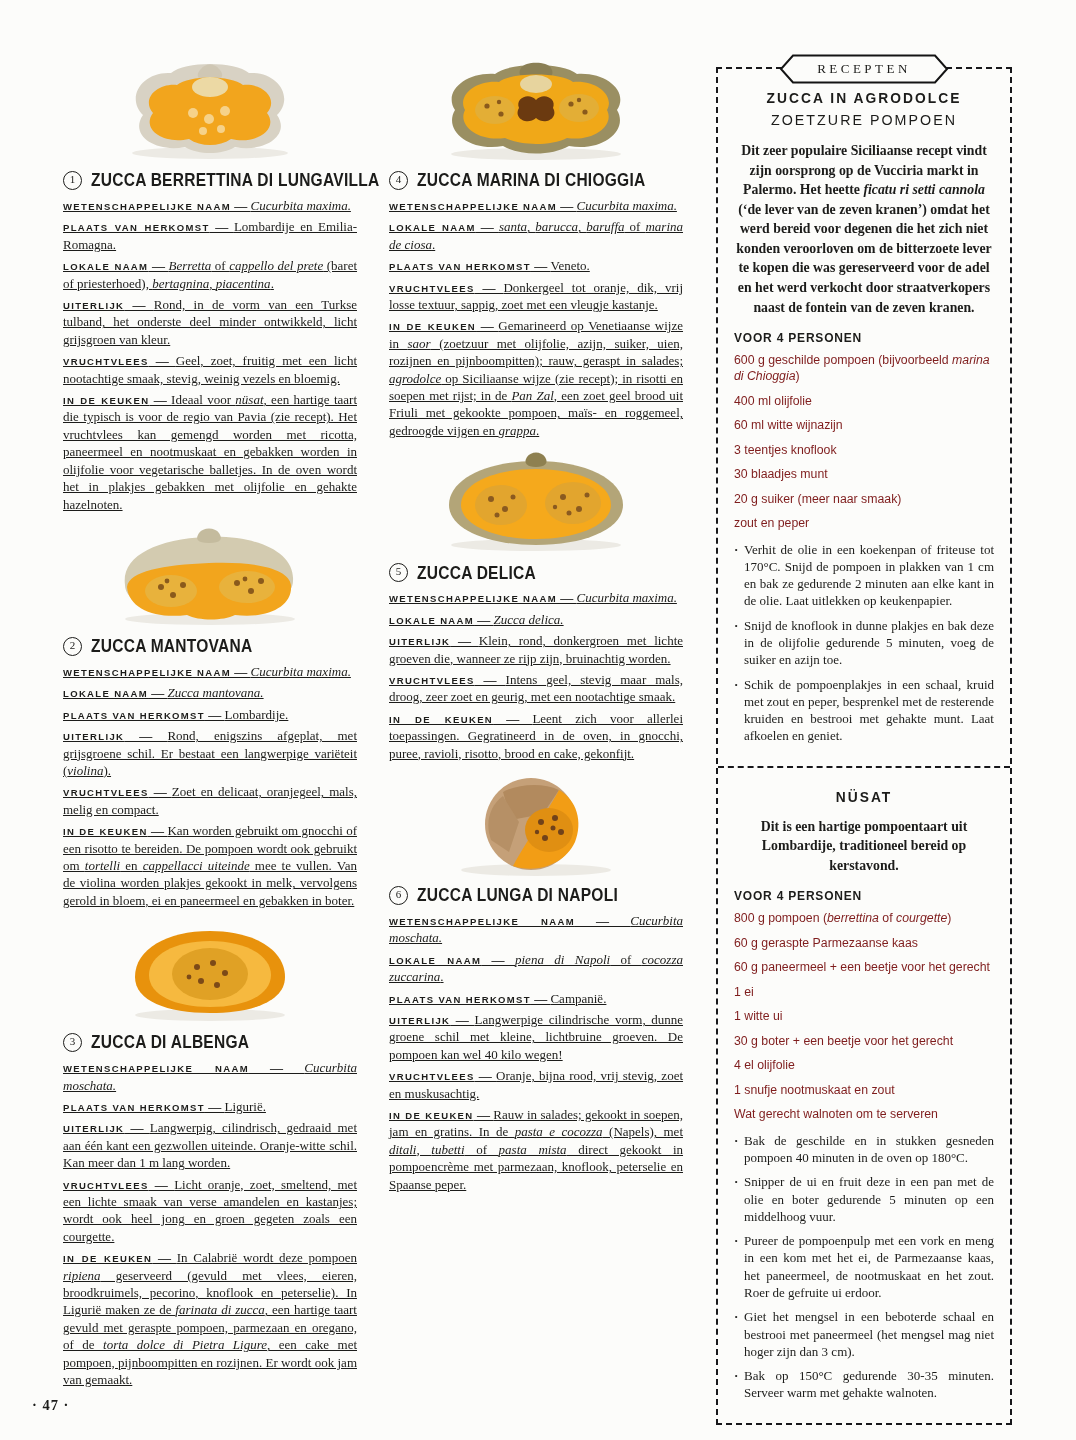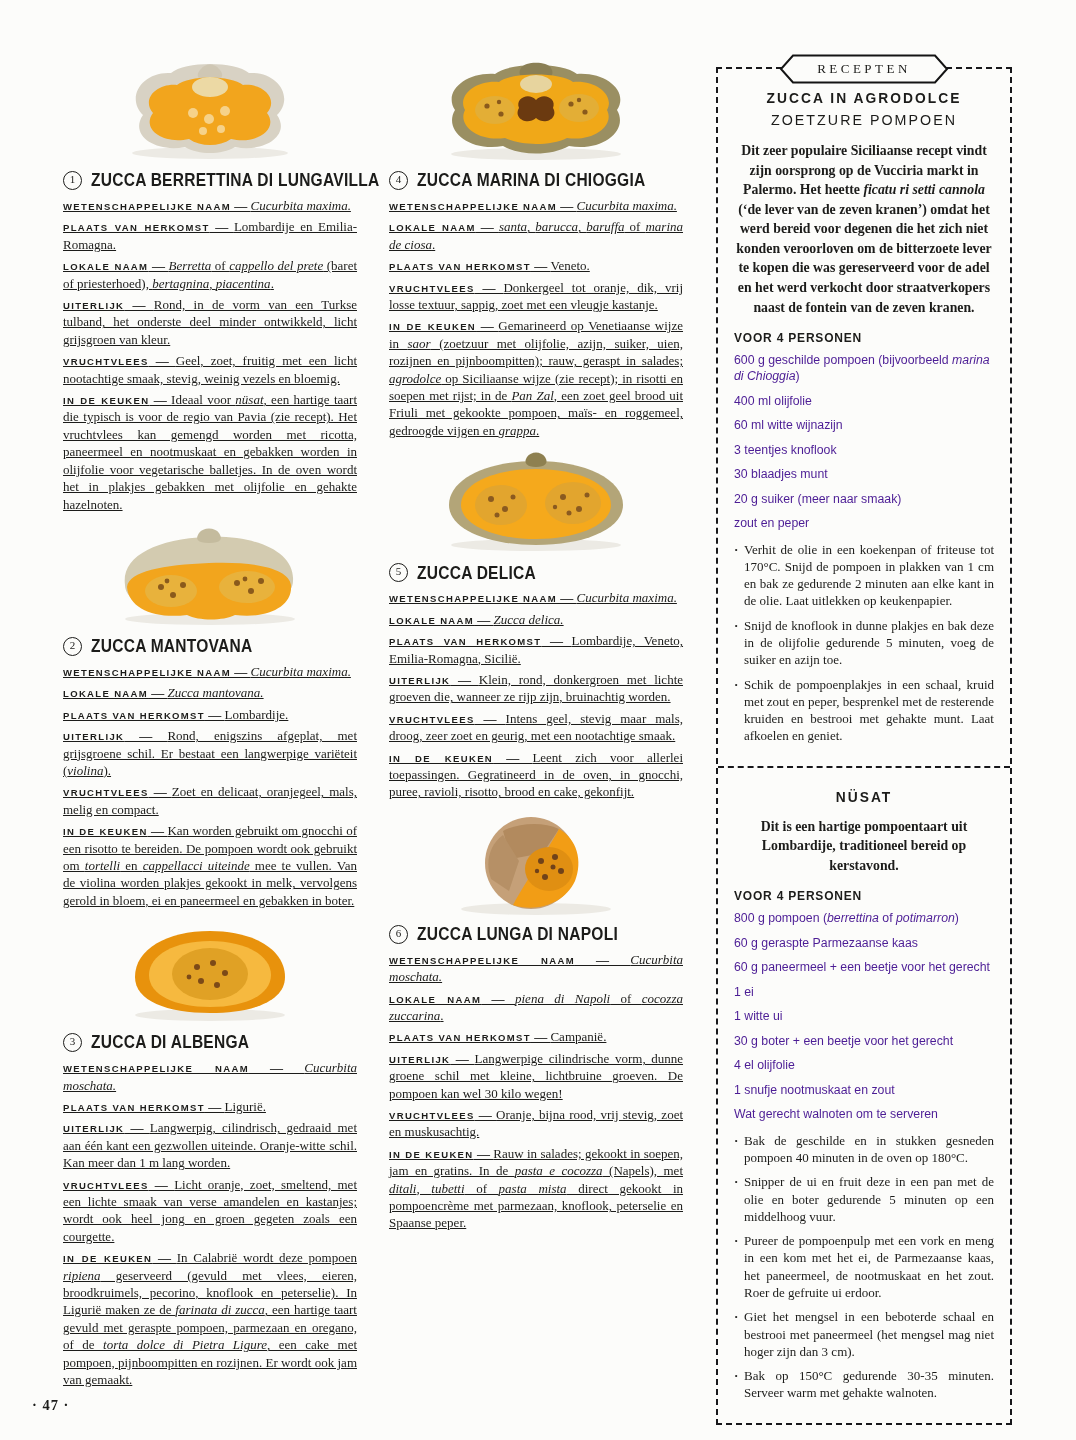--- a/index.html
+++ b/index.html
@@ -31,21 +31,21 @@
        font:400 13px/30px "Liberation Serif",serif;letter-spacing:3.5px;}
   .recipe{padding:20px 16px 14px;}
   .recipe + .recipe{border-top:2px dashed #17171a;}
   .r-title1{font:700 15px "Liberation Sans",sans-serif;letter-spacing:2.2px;text-align:center;
             transform:scaleX(.92);}
   .r-title2{font:400 15.5px "Liberation Sans",sans-serif;letter-spacing:2.2px;text-align:center;
             margin-top:5px;transform:scaleX(.92);}
   .r-title2:empty{display:none;}
   .r-intro{font:600 13.8px/1.42 "Liberation Serif",serif;text-align:center;margin:12px 2px 14px;}
   .r-serv{font:700 12px "Liberation Sans",sans-serif;letter-spacing:.8px;margin:10px 0 8px;}
-  .ing{font:400 12.3px/1.3 "Liberation Sans",sans-serif;color:#4c1d95;margin:0 0 8.5px;}
+  .ing{font:400 12.3px/1.3 "Liberation Sans",sans-serif;color:#7f1d1d;margin:0 0 8.5px;}
   .r-steps{margin-top:2px;}
   .step{display:flex;margin:0 0 7px;}
   .step-b{flex:0 0 10px;font:700 13px/1.33 "Liberation Serif",serif;}
   .step-t{font:400 13px/1.33 "Liberation Serif",serif;text-align:justify;}
 
   
   .za-box{position:relative;border:2.5px solid #141414;border-radius:2px;margin-top:22px;
           padding:9px 12px 10px;background:#fcfcfa;}
 
   .pageno{position:absolute;left:0;right:0;bottom:26px;text-align:left;
@@ -229,21 +229,20 @@
         </div>
     <h2 class="entry-head">
       <span class="num">5</span>
       <span class="vtitle">ZUCCA DELICA</span>
     </h2>
     <div class="fields">
   <p class="field"><span class="flabel">WETENSCHAPPELIJKE NAAM</span><span class="fdash"> — </span><span class="fval"><i>Cucurbita maxima.</i></span></p>
 
   <p class="field"><span class="flabel">LOKALE NAAM</span><span class="fdash"> — </span><span class="fval"><i>Zucca delica.</i></span></p>
 
-  <p class="field"><span class="flabel">PLAATS VAN HERKOMST</span><span class="fdash"> — </span><span class="fval">Lombardije, Veneto, Emilia-Romagna, Sicilië.</span></p>
 
   <p class="field"><span class="flabel">UITERLIJK</span><span class="fdash"> — </span><span class="fval">Klein, rond, donkergroen met lichte groeven die, wanneer ze rijp zijn, bruinachtig worden.</span></p>
 
   <p class="field"><span class="flabel">VRUCHTVLEES</span><span class="fdash"> — </span><span class="fval">Intens geel, stevig maar mals, droog, zeer zoet en geurig, met een nootachtige smaak.</span></p>
 
   <p class="field"><span class="flabel">IN DE KEUKEN</span><span class="fdash"> — </span><span class="fval">Leent zich voor allerlei toepassingen. Gegratineerd in de oven, in gnocchi, puree, ravioli, risotto, brood en cake, gekonfijt.</span></p>
 </div>
   </section>
 
   <section class="entry">
@@ -269,21 +268,21 @@
       <span class="num">6</span>
       <span class="vtitle">ZUCCA LUNGA DI NAPOLI</span>
     </h2>
     <div class="fields">
   <p class="field"><span class="flabel">WETENSCHAPPELIJKE NAAM</span><span class="fdash"> — </span><span class="fval"><i>Cucurbita moschata.</i></span></p>
 
   <p class="field"><span class="flabel">LOKALE NAAM</span><span class="fdash"> — </span><span class="fval"><i>piena di Napoli</i> of <i>cocozza zuccarina</i>.</span></p>
 
   <p class="field"><span class="flabel">PLAATS VAN HERKOMST</span><span class="fdash"> — </span><span class="fval">Campanië.</span></p>
 
-  <p class="field"><span class="flabel">UITERLIJK</span><span class="fdash"> — </span><span class="fval">Langwerpige cilindrische vorm, dunne groene schil met kleine, lichtbruine groeven. De pompoen kan wel 30 kilo wegen!</span></p>
+  <p class="field"><span class="flabel">UITERLIJK</span><span class="fdash"> — </span><span class="fval">Langwerpige cilindrische vorm, dunne groene schil met kleine, lichtbruine groeven. De pompoen kan wel 40 kilo wegen!</span></p>
 
   <p class="field"><span class="flabel">VRUCHTVLEES</span><span class="fdash"> — </span><span class="fval">Oranje, bijna rood, vrij stevig, zoet en muskusachtig.</span></p>
 
   <p class="field"><span class="flabel">IN DE KEUKEN</span><span class="fdash"> — </span><span class="fval">Rauw in salades; gekookt in soepen, jam en gratins. In de <i>pasta e cocozza</i> (Napels), met <i>ditali</i>, <i>tubetti</i> of <i>pasta mista</i> direct gekookt in pompoencrème met parmezaan, knoflook, peterselie en Spaanse peper.</span></p>
 </div>
   </section>
 </div>
 
   <div id="col-right" class="col">
     <div class="recipe-wrap">
@@ -323,21 +322,21 @@
               </div>
             </div>
   </section>
 
   <section class="recipe">
     <div class="r-title1">NÜSAT</div>
 
     <p class="r-intro">Dit is een hartige pompoentaart uit Lombardije, traditioneel bereid op kerstavond.</p>
     <div class="r-serv">VOOR 4 PERSONEN</div>
     <div class="r-ings">
-              <p class="ing">800 g pompoen (<i>berrettina</i> of <i>potimarron</i>)</p>
+              <p class="ing">800 g pompoen (<i>berrettina</i> of <i>courgette</i>)</p>
               <p class="ing">60 g geraspte Parmezaanse kaas</p>
               <p class="ing">60 g paneermeel + een beetje voor het gerecht</p>
               <p class="ing">1 ei</p>
               <p class="ing">1 witte ui</p>
               <p class="ing">30 g boter + een beetje voor het gerecht</p>
               <p class="ing">4 el olijfolie</p>
               <p class="ing">1 snufje nootmuskaat en zout</p>
               <p class="ing">Wat gerecht walnoten om te serveren</p>
             </div>
     <div class="r-steps">

